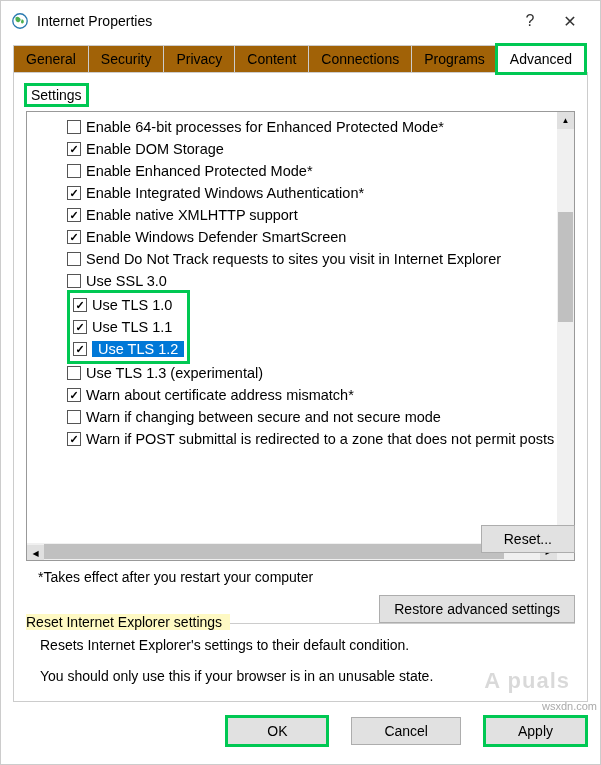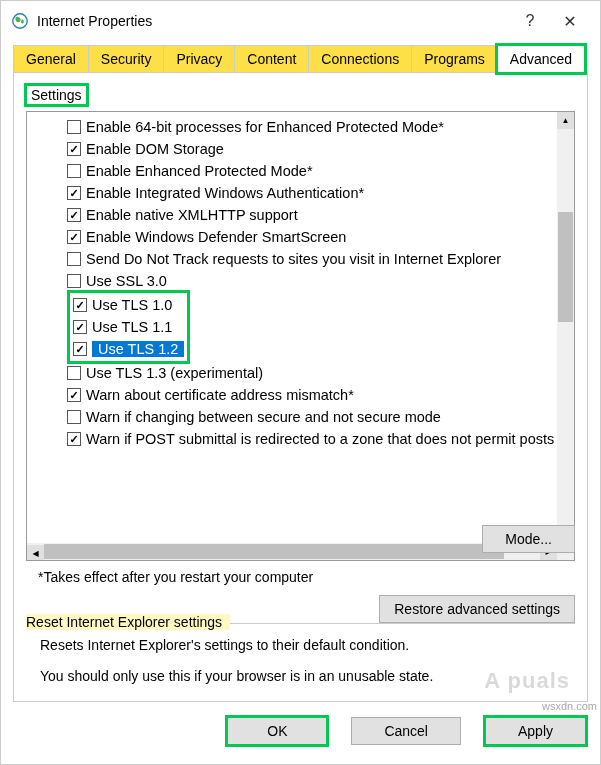--- a/index.html
+++ b/index.html
@@ -2,21 +2,21 @@
 <html><head>
   <meta charset="utf-8">
   <style>
     * { box-sizing: border-box; margin: 0; padding: 0; font-family: 'Segoe UI', Tahoma, sans-serif; font-size: 14px; }
     body { background: #fff; width: 601px; height: 765px; position: relative; border: 1px solid #ccc; }
     .titlebar { display: flex; align-items: center; padding: 8px 10px; height: 40px; }
     .titlebar-icon { width: 18px; height: 18px; margin-right: 8px; }
     .titlebar-title { flex: 1; font-size: 14px; color: #000; }
     .titlebar-btn { width: 40px; height: 30px; display: flex; align-items: center; justify-content: center; color: #333; font-size: 16px; cursor: default; }
     .tabs { display: flex; padding: 0 12px; margin-top: 4px; }
-    .tab { padding: 5px 12px; border: 1px solid #ccc; border-bottom: none; background: #fde047; font-size: 14px; cursor: default; position: relative; margin-right: -1px; }
+    .tab { padding: 5px 12px; border: 1px solid #ccc; border-bottom: none; background: #a16207; font-size: 14px; cursor: default; position: relative; margin-right: -1px; }
     .tab.active { background: #fff; border-bottom: 1px solid #fff; z-index: 2; }
     .tab-content { border: 1px solid #ccc; margin: 0 12px; padding: 12px; position: relative; top: -1px; height: 630px; }
     .settings-label { font-size: 14px; display: inline-block; padding: 2px 5px; margin-bottom: 6px; }
     .listbox { border: 1px solid #999; height: 450px; position: relative; overflow: hidden; }
     .listbox-content { padding: 4px 4px 4px 40px; }
     .list-item { display: flex; align-items: center; height: 22px; white-space: nowrap; }
     .checkbox { width: 14px; height: 14px; border: 1px solid #555; margin-right: 5px; display: inline-flex; align-items: center; justify-content: center; font-size: 11px; line-height: 1; flex-shrink: 0; }
     .checkbox.checked::after { content: '✓'; color: #000; font-weight: bold; }
     .item-label { font-size: 14.5px; }
     .item-label.selected { background: #0078d7; color: #fff; padding: 0 6px; }
@@ -133,21 +133,21 @@
   <div class="note">*Takes effect after you restart your computer</div>
   <button class="restore-btn">Restore advanced settings</button>
 
   <div style="clear:both; position:relative; margin-top:26px;">
     <div class="group-line">
       <span class="group-label-inline">Reset Internet Explorer settings</span>
     </div>
   </div>
 
   <div class="reset-desc">Resets Internet Explorer's settings to their default condition.</div>
-  <button class="reset-btn">Mode...</button>
+  <button class="reset-btn">Reset...</button>
   <div class="warning">You should only use this if your browser is in an unusable state.</div>
 </div>
 
 <div class="watermark2">A  puals</div>
 <div class="watermark">wsxdn.com</div>
 
 <div class="dialog-buttons">
   <button class="dlg-btn hl-green">OK</button>
   <button class="dlg-btn">Cancel</button>
   <button class="dlg-btn hl-green">Apply</button>

